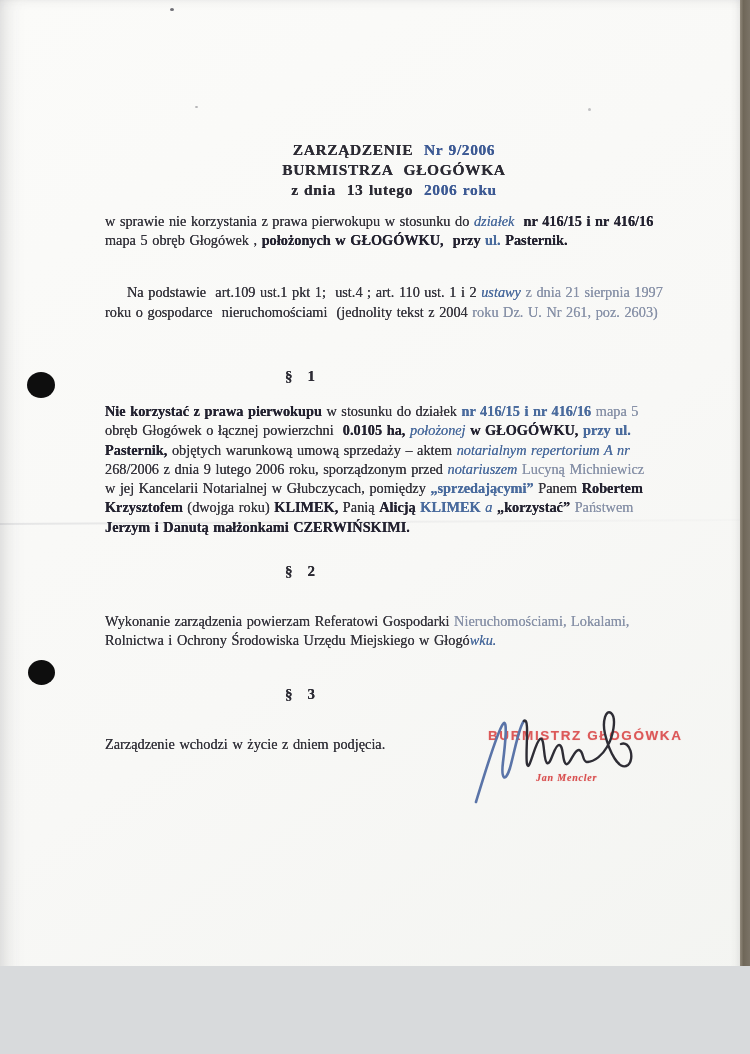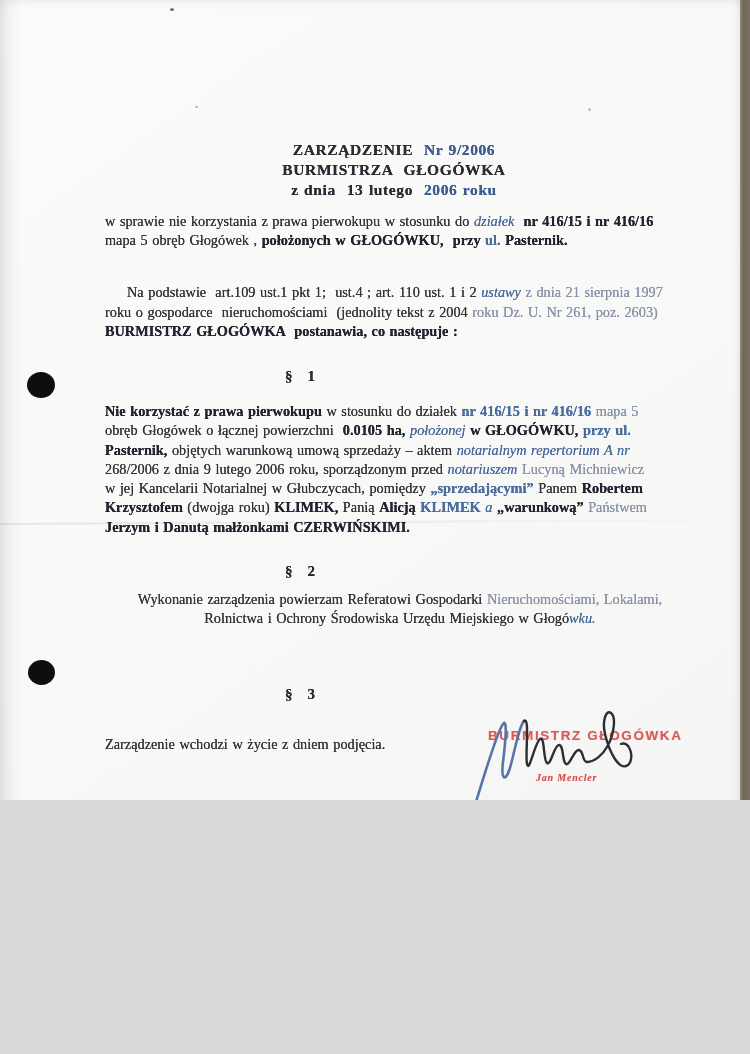--- a/index.html
+++ b/index.html
@@ -1,16 +1,16 @@
 <!DOCTYPE html>
 <html><head>
 <meta charset="utf-8">
 <style>
   html,body{margin:0;padding:0;background:#d8dadc;}
-  .scan{position:relative;width:750px;height:800px;background:#5eead4;overflow:hidden;
+  .scan{position:relative;width:750px;height:966px;background:#5eead4;overflow:hidden;
         font-family:"Liberation Serif",serif;}
   .edge-band{position:absolute;right:0;top:0;width:12px;height:1054px;
         background:linear-gradient(to right,#a79e90,#6f6759 45%,#7b7366);}
   .bottom-strip{position:absolute;left:0;top:1046px;width:740px;height:8px;
         background:linear-gradient(to bottom,#eff1f1,#dfe3e6);}
   .paper{position:absolute;left:0;top:0;width:740px;height:1048px;
         background:linear-gradient(145deg,#fbfbf9 0%,#f8f8f6 55%,#f3f4f1 100%);
         box-shadow:inset 16px 0 24px -18px rgba(60,60,72,.28),
                    inset 0 -14px 20px -16px rgba(60,60,72,.22),
                    inset -7px 0 12px -9px rgba(60,60,72,.20),
@@ -30,21 +30,21 @@
   .title-block{position:absolute;left:105px;top:140px;width:578px;text-align:center;
         font-weight:bold;font-size:15.5px;line-height:20px;letter-spacing:.6px;color:#2c2b34;}
   .t-blue{color:#3d5a94;}
 
   .para{position:absolute;left:105px;width:590px;font-size:14.3px;color:#34333b;}
   .line{white-space:nowrap;word-spacing:1px;}
   .subject{top:212px;line-height:18.6px;}
   .legal{top:283px;line-height:19.6px;}
   .indent{padding-left:22px;}
   .body1{top:402px;line-height:19.3px;}
-  .body2{top:590px;line-height:18.8px;text-align:center;}
+  .body2{top:612px;line-height:18.8px;}
   .body3{top:736px;}
 
   .sec-head{position:absolute;left:285px;font-weight:bold;font-size:15px;color:#2c2b34;white-space:pre;}
   .h1{top:368px;}.h2{top:563px;}.h3{top:686px;}
 
   .b{font-weight:bold;color:#232230;}
   .bl{color:#4a6b9d;font-style:italic;}
   .bbl{color:#4a6b9d;font-weight:bold;}
   .mu{color:#8892a8;}
 
@@ -81,31 +81,30 @@
     </div>
 
     <div class="para subject txt">
       <div class="line"><span>w sprawie nie korzystania z prawa pierwokupu w stosunku do </span><span class="bl">działek</span><span class="b"> &nbsp;nr 416/15 i nr 416/16</span></div>
       <div class="line"><span>mapa 5 obręb Głogówek , </span><span class="b">położonych w GŁOGÓWKU, &nbsp;przy </span><span class="bbl">ul.</span><span class="b"> Pasternik.</span></div>
     </div>
 
     <div class="para legal txt">
       <div class="line indent"><span>Na podstawie &nbsp;art.109 ust.1 pkt 1; &nbsp;ust.4 ; art. 110 ust. 1 i 2 </span><span class="bl">ustawy</span><span class="mu"> z dnia 21 sierpnia 1997</span></div>
       <div class="line"><span>roku o gospodarce &nbsp;nieruchomościami &nbsp;(jednolity tekst z 2004 </span><span class="mu">roku Dz. U. Nr 261, poz. 2603)</span></div>
-      <div class="line"><span class="b">BURMISTRZ GŁOGÓWKA &nbsp;postanawia, co następuje :</span></div>
     </div>
 
     <div class="sec-head h1 txt">§ &nbsp;&nbsp; 1</div>
     <div class="para body1 txt">
       <div class="line"><span class="b">Nie korzystać z prawa pierwokupu</span><span> w stosunku do działek </span><span class="bbl">nr 416/15 i nr 416/16</span><span class="mu"> mapa 5</span></div>
       <div class="line"><span>obręb Głogówek o łącznej powierzchni &nbsp;</span><span class="b">0.0105 ha,</span><span class="bl"> położonej </span><span class="b">w GŁOGÓWKU,</span><span class="bbl"> przy ul.</span></div>
       <div class="line"><span class="b">Pasternik,</span><span> objętych warunkową umową sprzedaży – aktem </span><span class="bl">notarialnym repertorium A nr</span></div>
       <div class="line"><span>268/2006 z dnia 9 lutego 2006 roku, sporządzonym przed </span><span class="bl">notariuszem</span><span class="mu"> Lucyną Michniewicz</span></div>
       <div class="line"><span>w jej Kancelarii Notarialnej w Głubczycach, pomiędzy </span><span class="bbl">„sprzedającymi”</span><span> Panem </span><span class="b">Robertem</span></div>
-      <div class="line"><span class="b">Krzysztofem</span><span> (dwojga roku) </span><span class="b">KLIMEK,</span><span> Panią </span><span class="b">Alicją </span><span class="bbl">KLIMEK</span><span class="bl"> a </span><span class="b">„warunkową”</span><span class="mu"> Państwem</span></div>
+      <div class="line"><span class="b">Krzysztofem</span><span> (dwojga roku) </span><span class="b">KLIMEK,</span><span> Panią </span><span class="b">Alicją </span><span class="bbl">KLIMEK</span><span class="bl"> a </span><span class="b">„korzystać”</span><span class="mu"> Państwem</span></div>
       <div class="line"><span class="b">Jerzym i Danutą małżonkami CZERWIŃSKIMI.</span></div>
     </div>
 
     <div class="sec-head h2 txt">§ &nbsp;&nbsp; 2</div>
     <div class="para body2 txt">
       <div class="line"><span>Wykonanie zarządzenia powierzam Referatowi Gospodarki </span><span class="mu">Nieruchomościami, Lokalami,</span></div>
       <div class="line"><span>Rolnictwa i Ochrony Środowiska Urzędu Miejskiego w Głogó</span><span class="bl">wku.</span></div>
     </div>
 
     <div class="sec-head h3 txt">§ &nbsp;&nbsp; 3</div>

